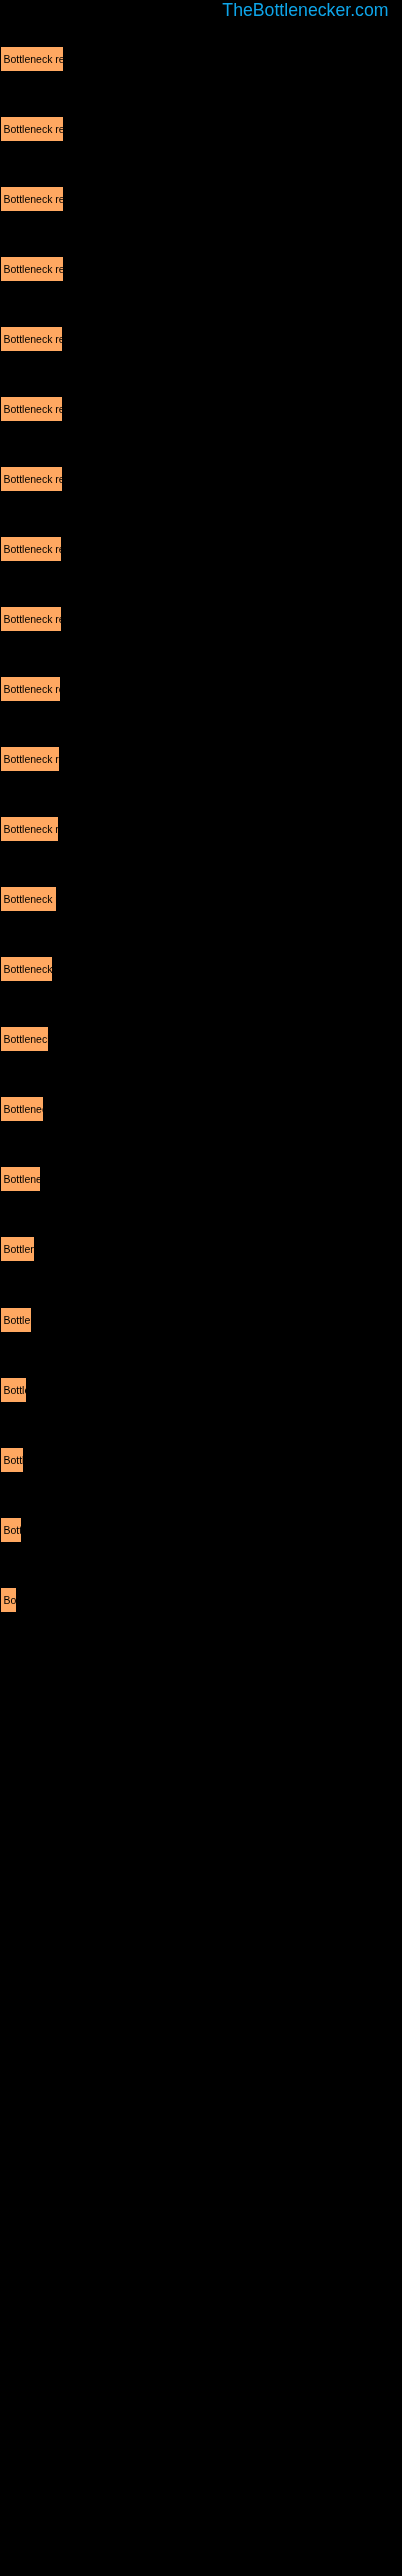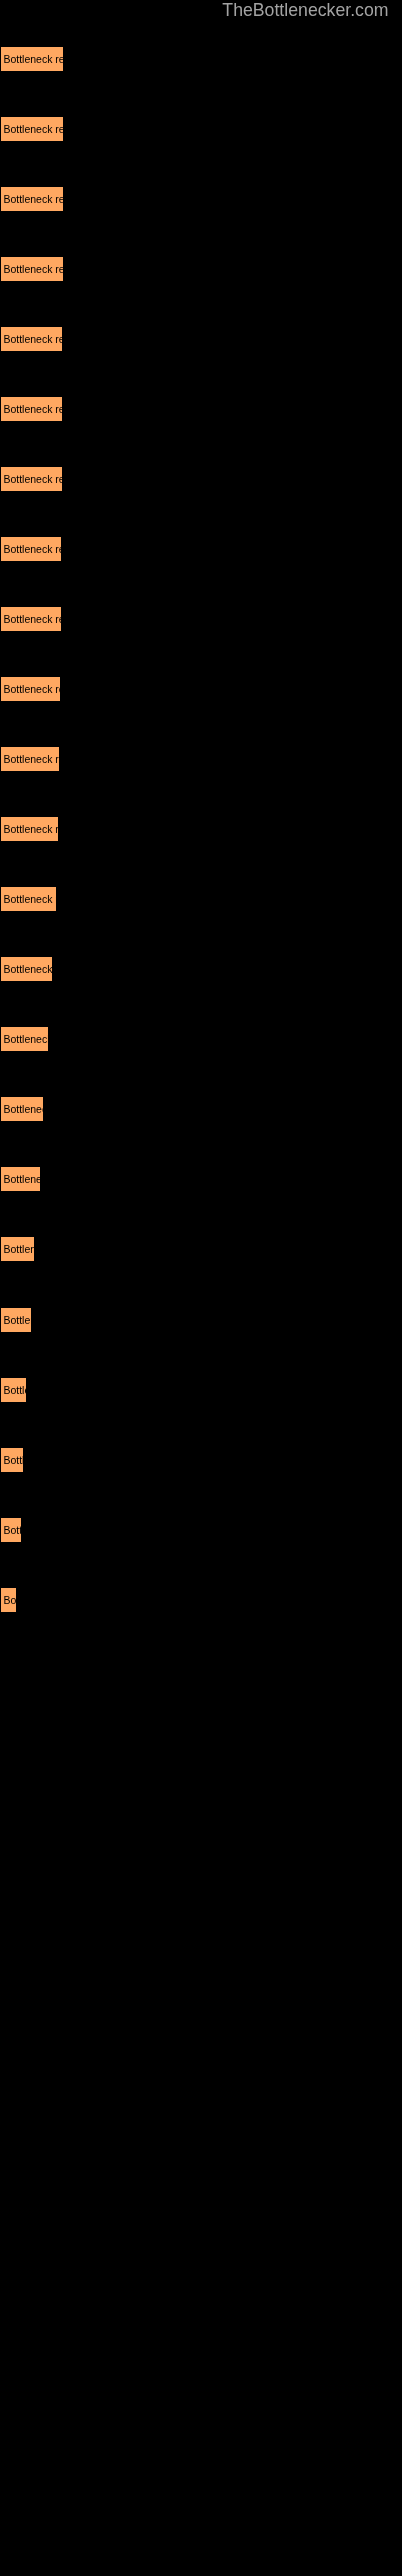--- a/index.html
+++ b/index.html
@@ -16,21 +16,21 @@
   }
 
   .watermark {
     position: absolute;
     top: 0px;
     left: 0px;
     width: 403px;
     text-align: right;
     padding-right: 14.5px;
     box-sizing: border-box;
-    color: #a3a3a3;
+    color: #0ea5e9;
     font-size: 17.7px;
     line-height: 21px;
     letter-spacing: 0px;
     font-family: "Liberation Sans", sans-serif;
     white-space: nowrap;
   }
 
   .plot-area {
     position: absolute;
     left: 0px;

